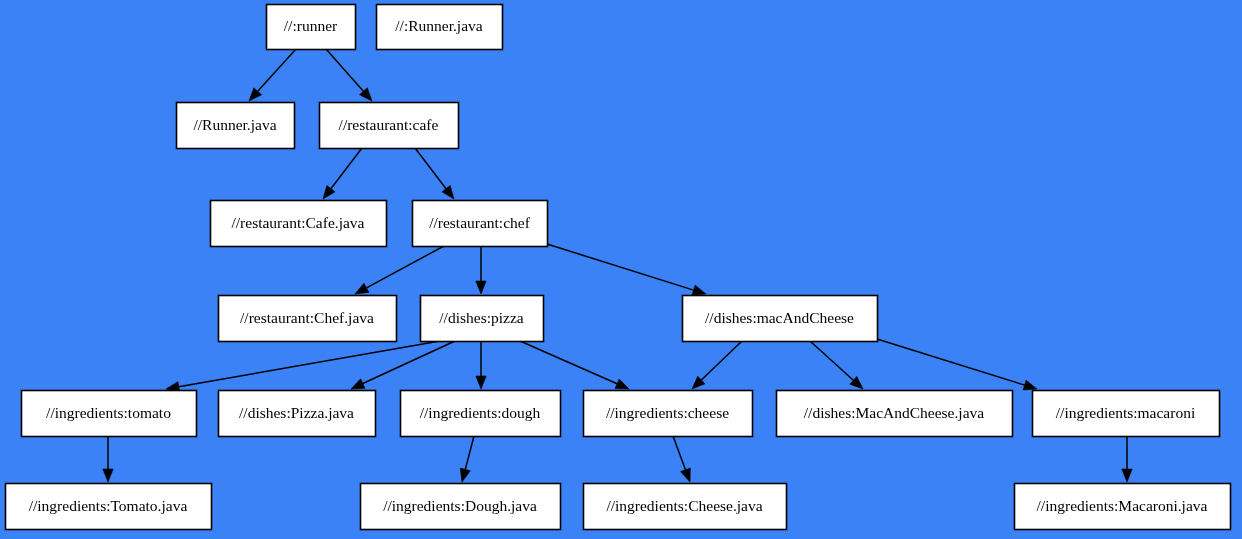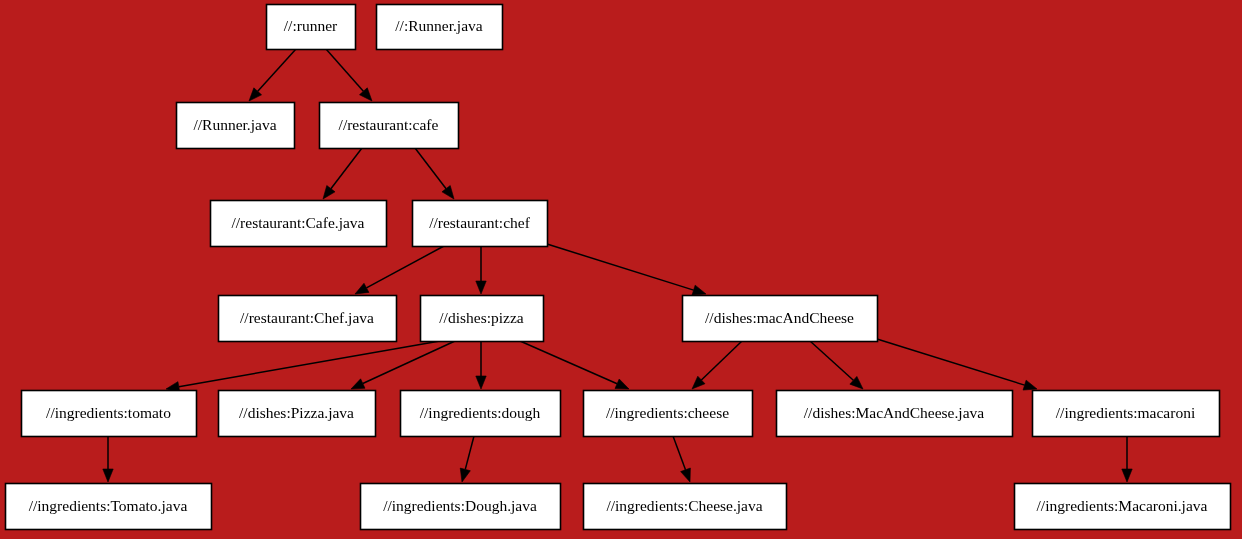--- a/index.html
+++ b/index.html
@@ -10,21 +10,21 @@
   body {
     width: 1242px;
     height: 539px;
     overflow: hidden;
     font-family: "Liberation Serif", "DejaVu Serif", serif;
   }
   #graph-root {
     position: relative;
     width: 1242px;
     height: 539px;
-    background: #b91c1c;
+    background: #3b82f6;
   }
   #graph-svg {
     position: absolute;
     left: 0;
     top: 0;
     width: 1242px;
     height: 539px;
     display: block;
   }
   .node-box {

